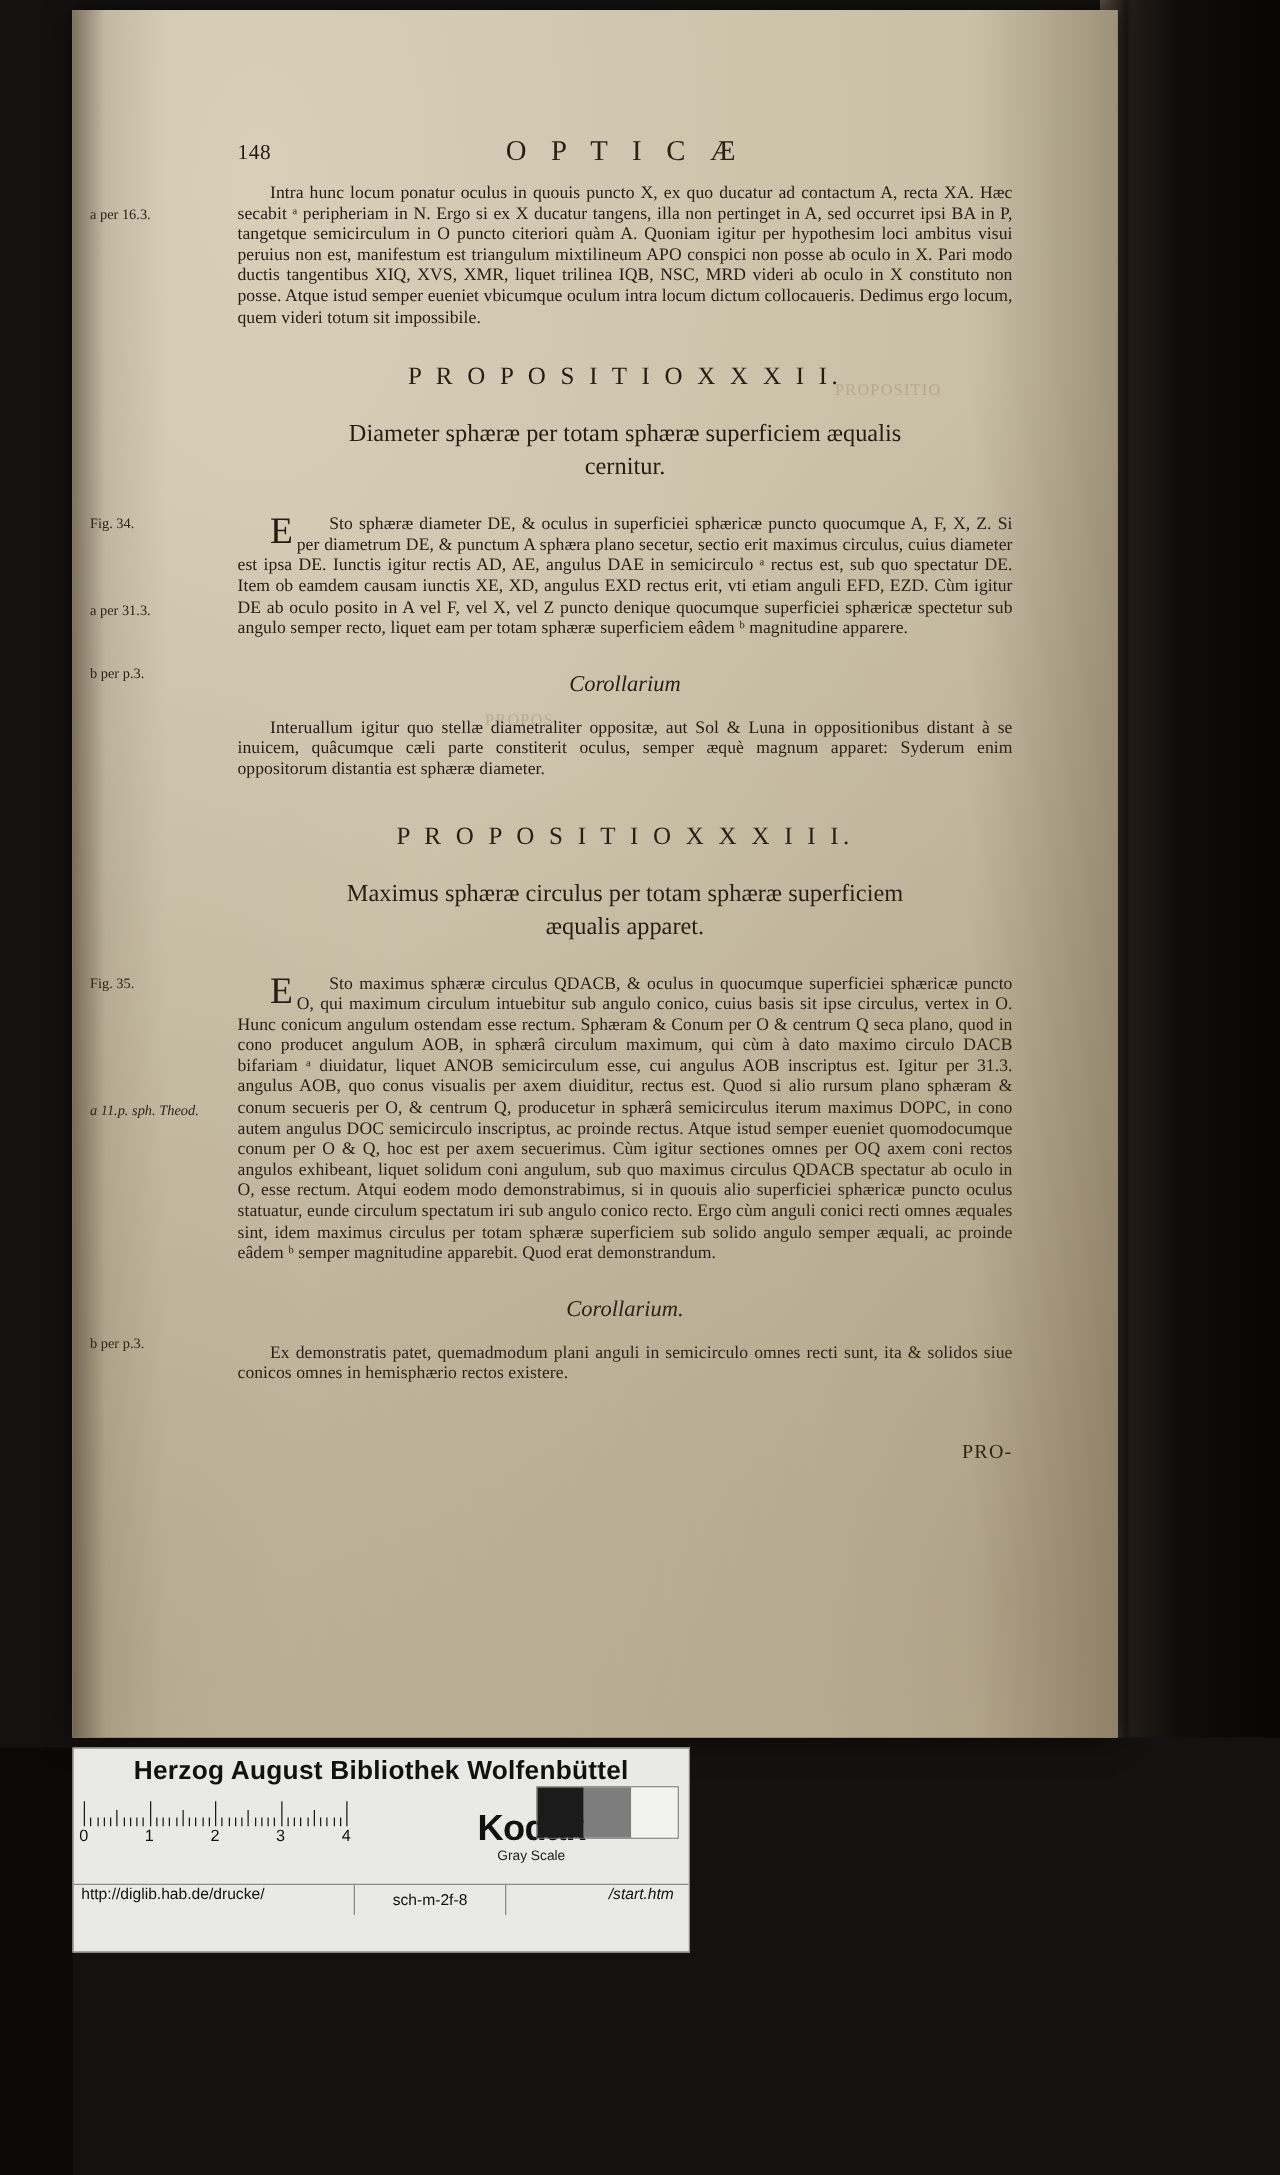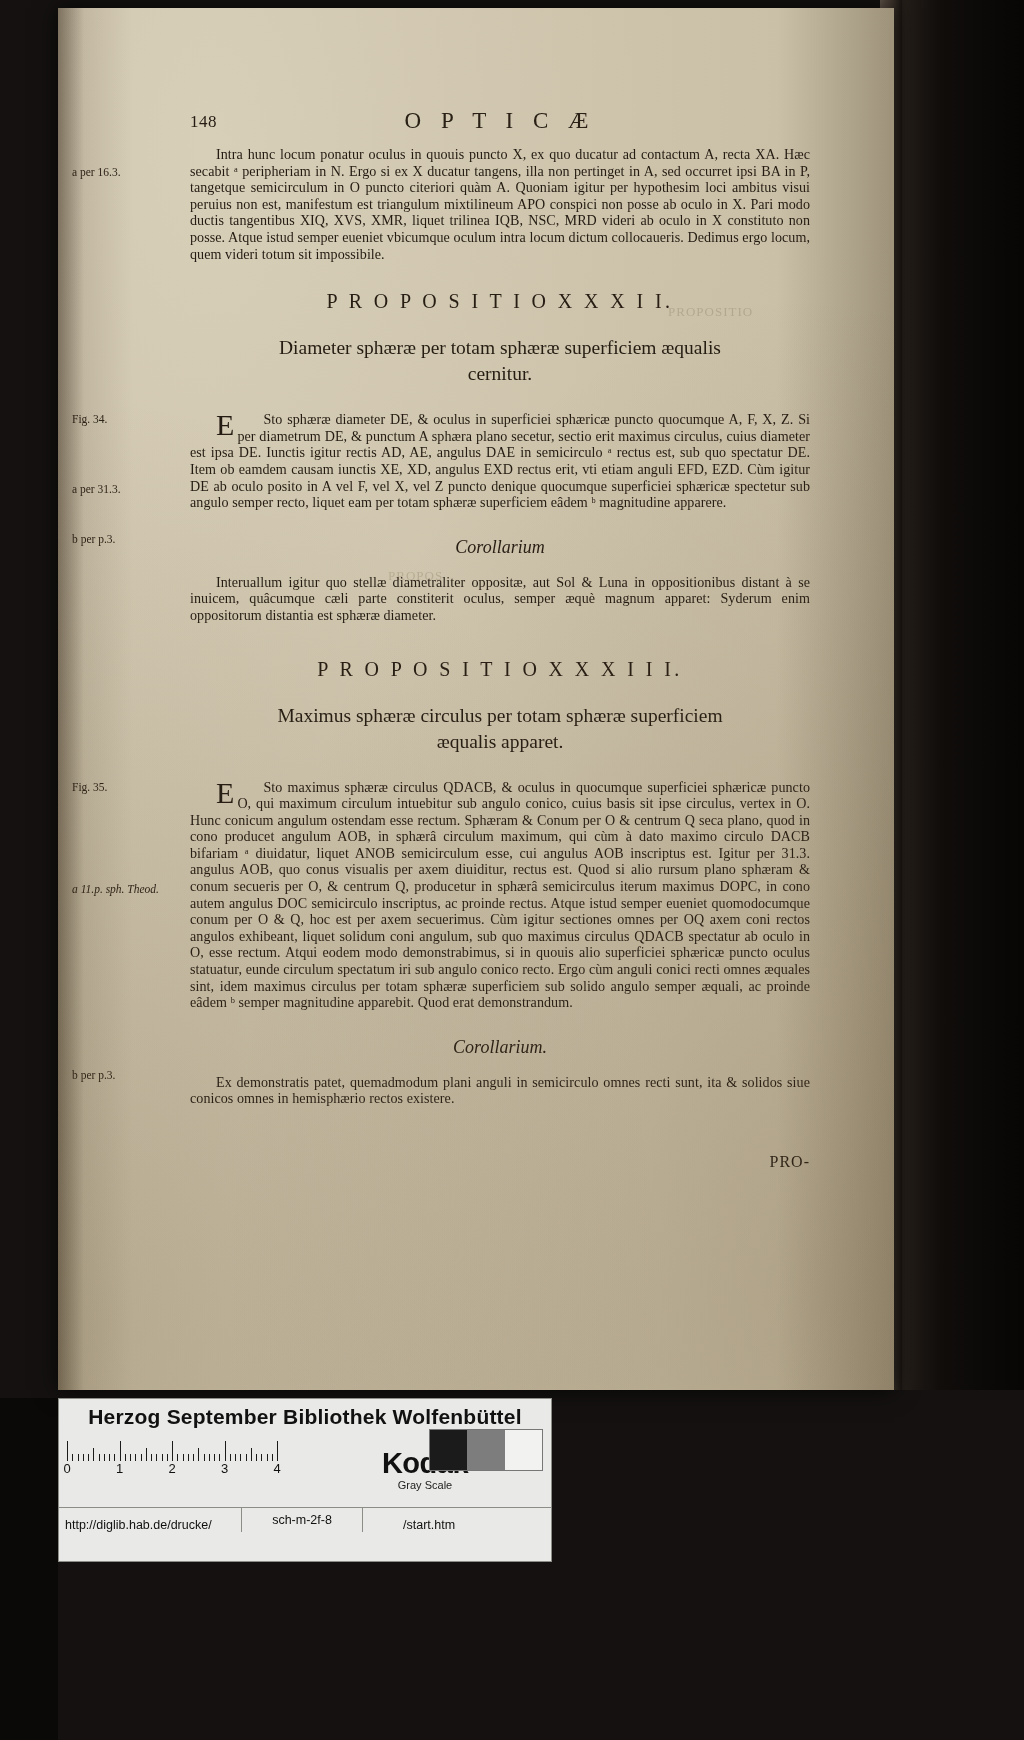--- a/index.html
+++ b/index.html
@@ -256,33 +256,34 @@
     display: flex;
     width: 112px;
     height: 40px;
     border: 1px solid #777;
   }
   .patches div { flex: 1; }
   #target .bottom {
     display: flex;
     border-top: 1px solid #8d8d88;
     height: 24px;
-    align-items: flex-end;
+    align-items: flex-start;
     font-size: 12.5px;
     color: #111;
+    gap: 42px;
   }
   #target .bottom .u { padding-left: 6px; width: 176px; }
   #target .bottom .sig {
     width: 120px;
     border-left: 1px solid #8d8d88;
     border-right: 1px solid #8d8d88;
     height: 100%;
     display: flex; align-items: center; justify-content: center;
   }
-  #target .bottom .st { padding-left: 40px; }
+  #target .bottom .st { padding-left: 40px; font-style: italic; }
 
   .corner-dark {
     position: absolute;
     left: 0; top: 1398px;
     width: 58px; height: 342px;
     background: #0a0908;
   }
 </style>
 </head>
 <body>
@@ -341,21 +342,21 @@
       </div>
 
       <div class="coroll">Corollarium.</div>
       <p class="body">Ex demonstratis patet, quemadmodum plani anguli in semicirculo omnes recti sunt, ita &amp; solidos siue conicos omnes in hemisphærio rectos existere.</p>
 
       <div class="tail">PRO-</div>
     </div>
   </div>
 
   <div id="target">
-    <div class="lib-name">Herzog September Bibliothek Wolfenbüttel</div>
+    <div class="lib-name">Herzog August Bibliothek Wolfenbüttel</div>
     <div class="mid">
       <div class="ruler">
         <div class="tickbar" id="tickbar">
             <i style="left: 0px; height: 20px;"></i>
             <i style="left: 5.25px; height: 7px;"></i>
             <i style="left: 10.5px; height: 7px;"></i>
             <i style="left: 15.75px; height: 7px;"></i>
             <i style="left: 21px; height: 7px;"></i>
             <i style="left: 26.25px; height: 13px;"></i>
             <i style="left: 31.5px; height: 7px;"></i>

